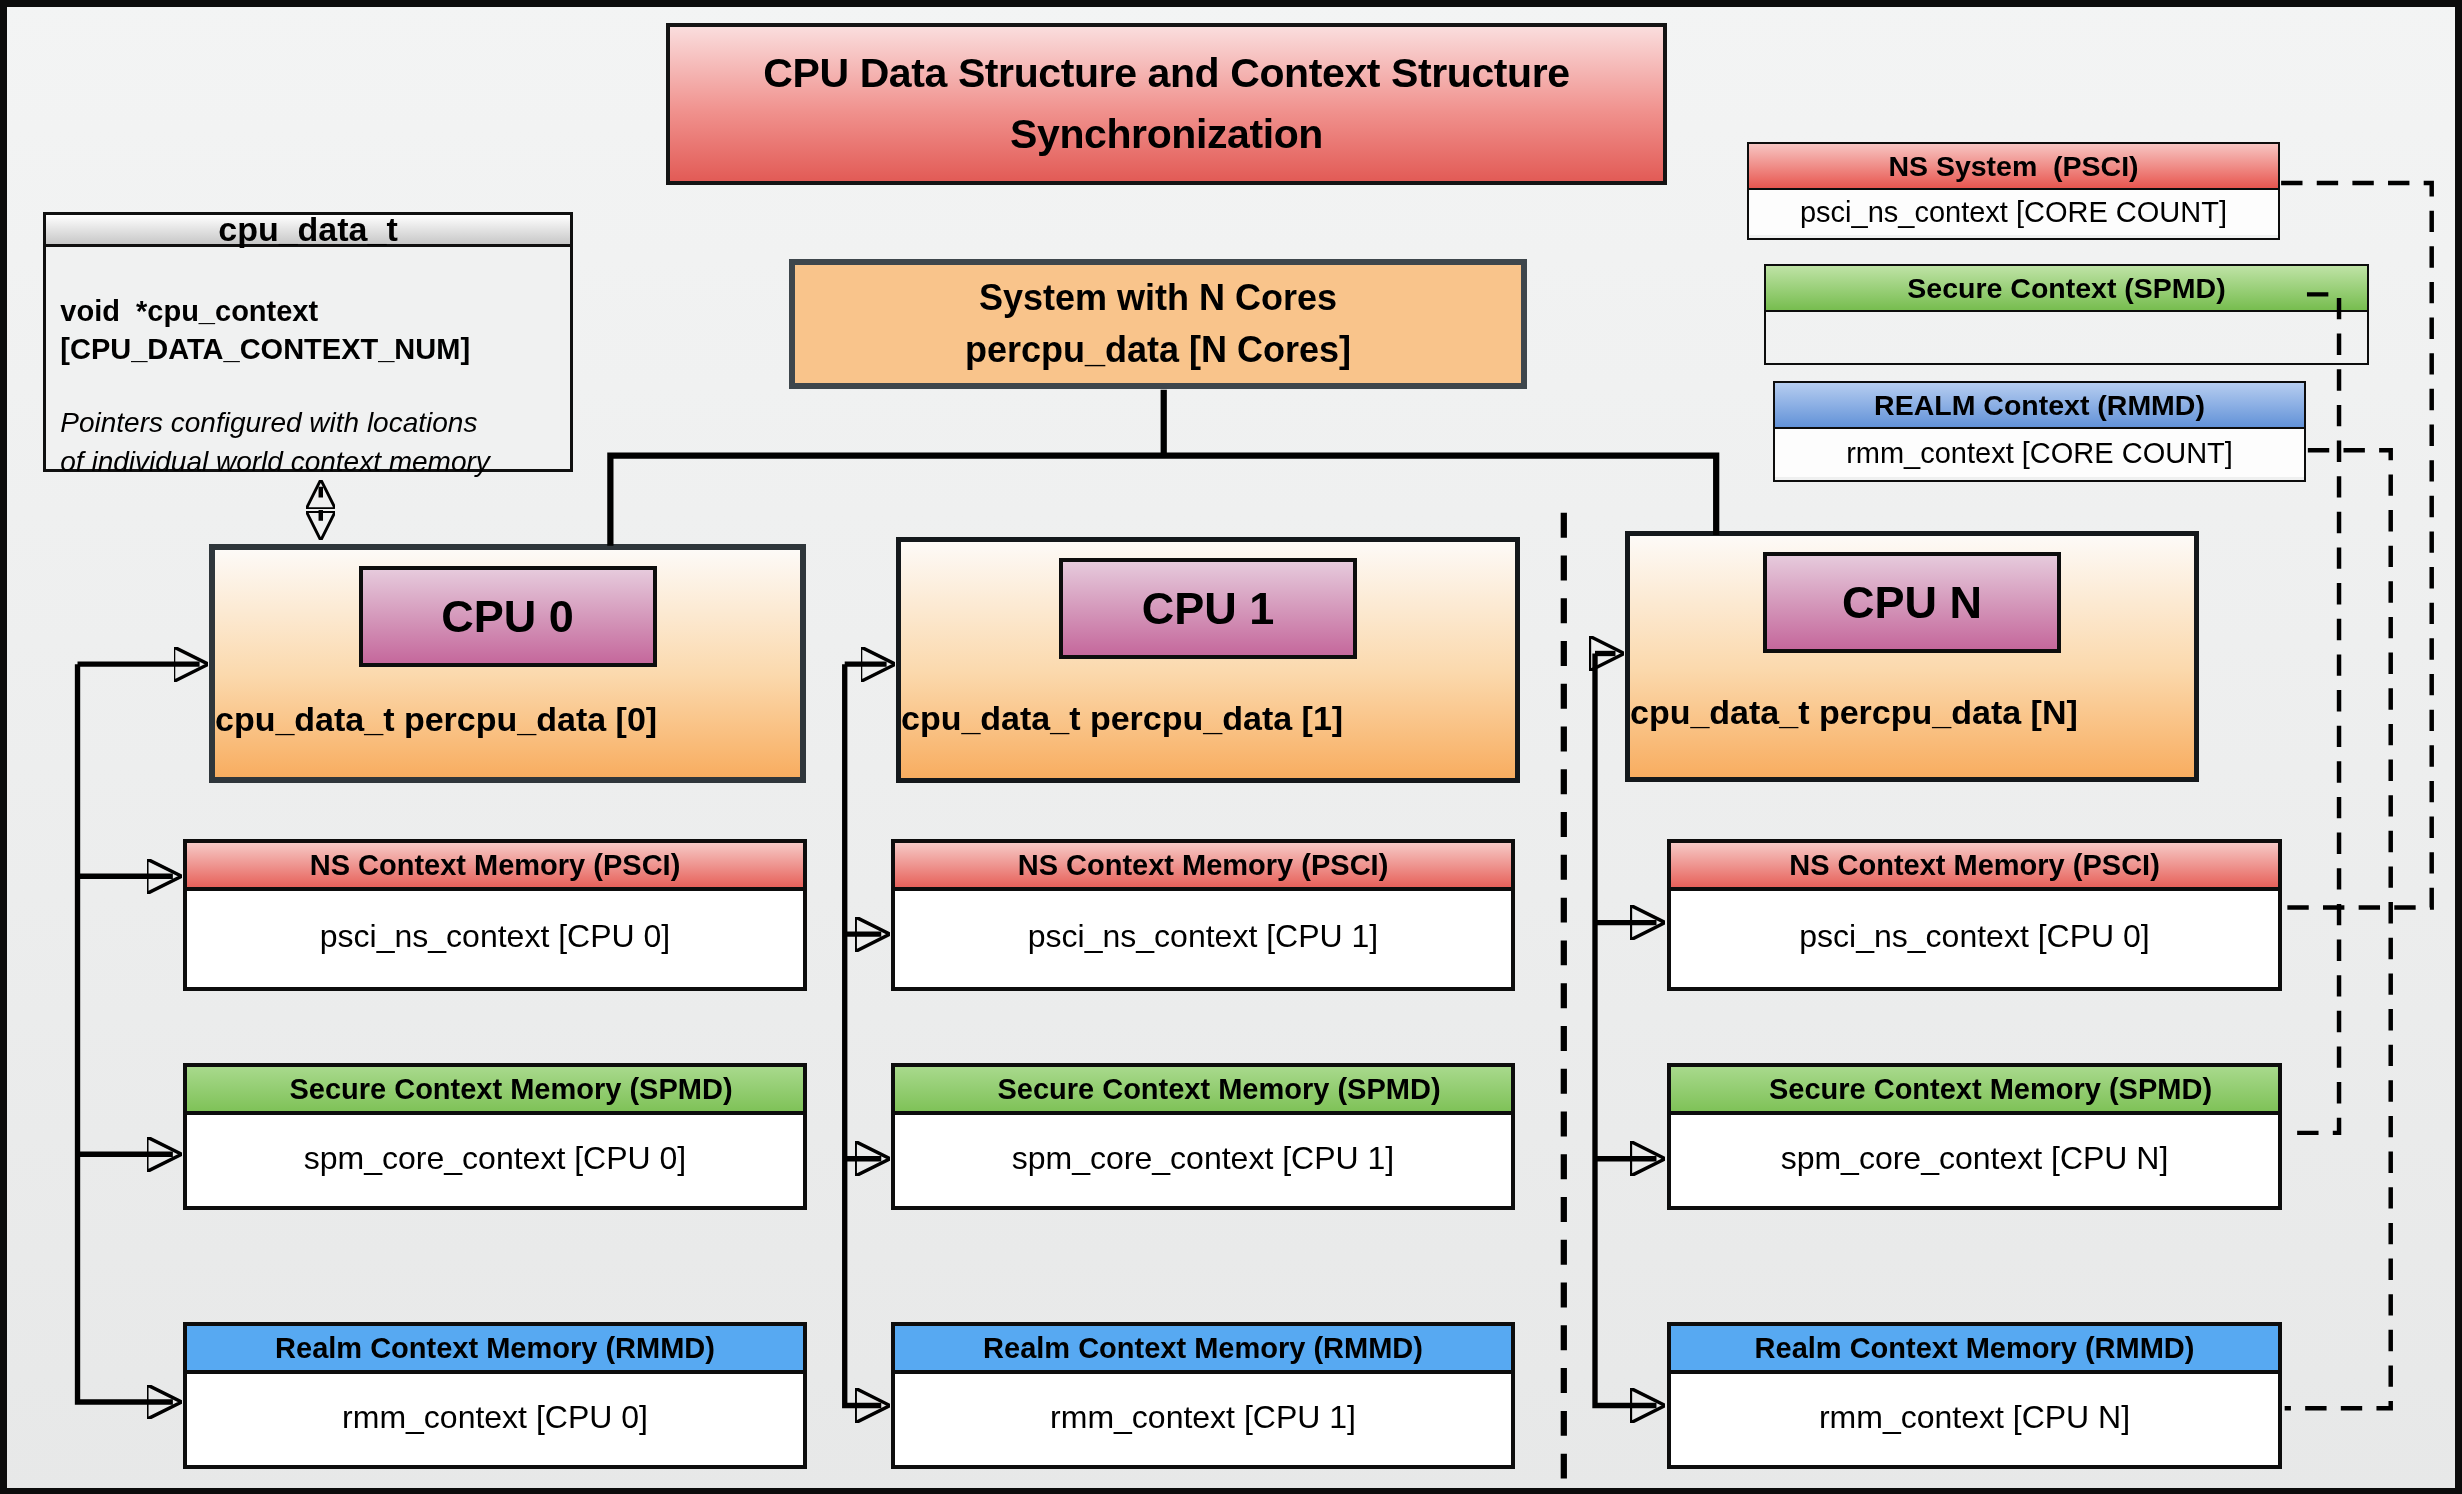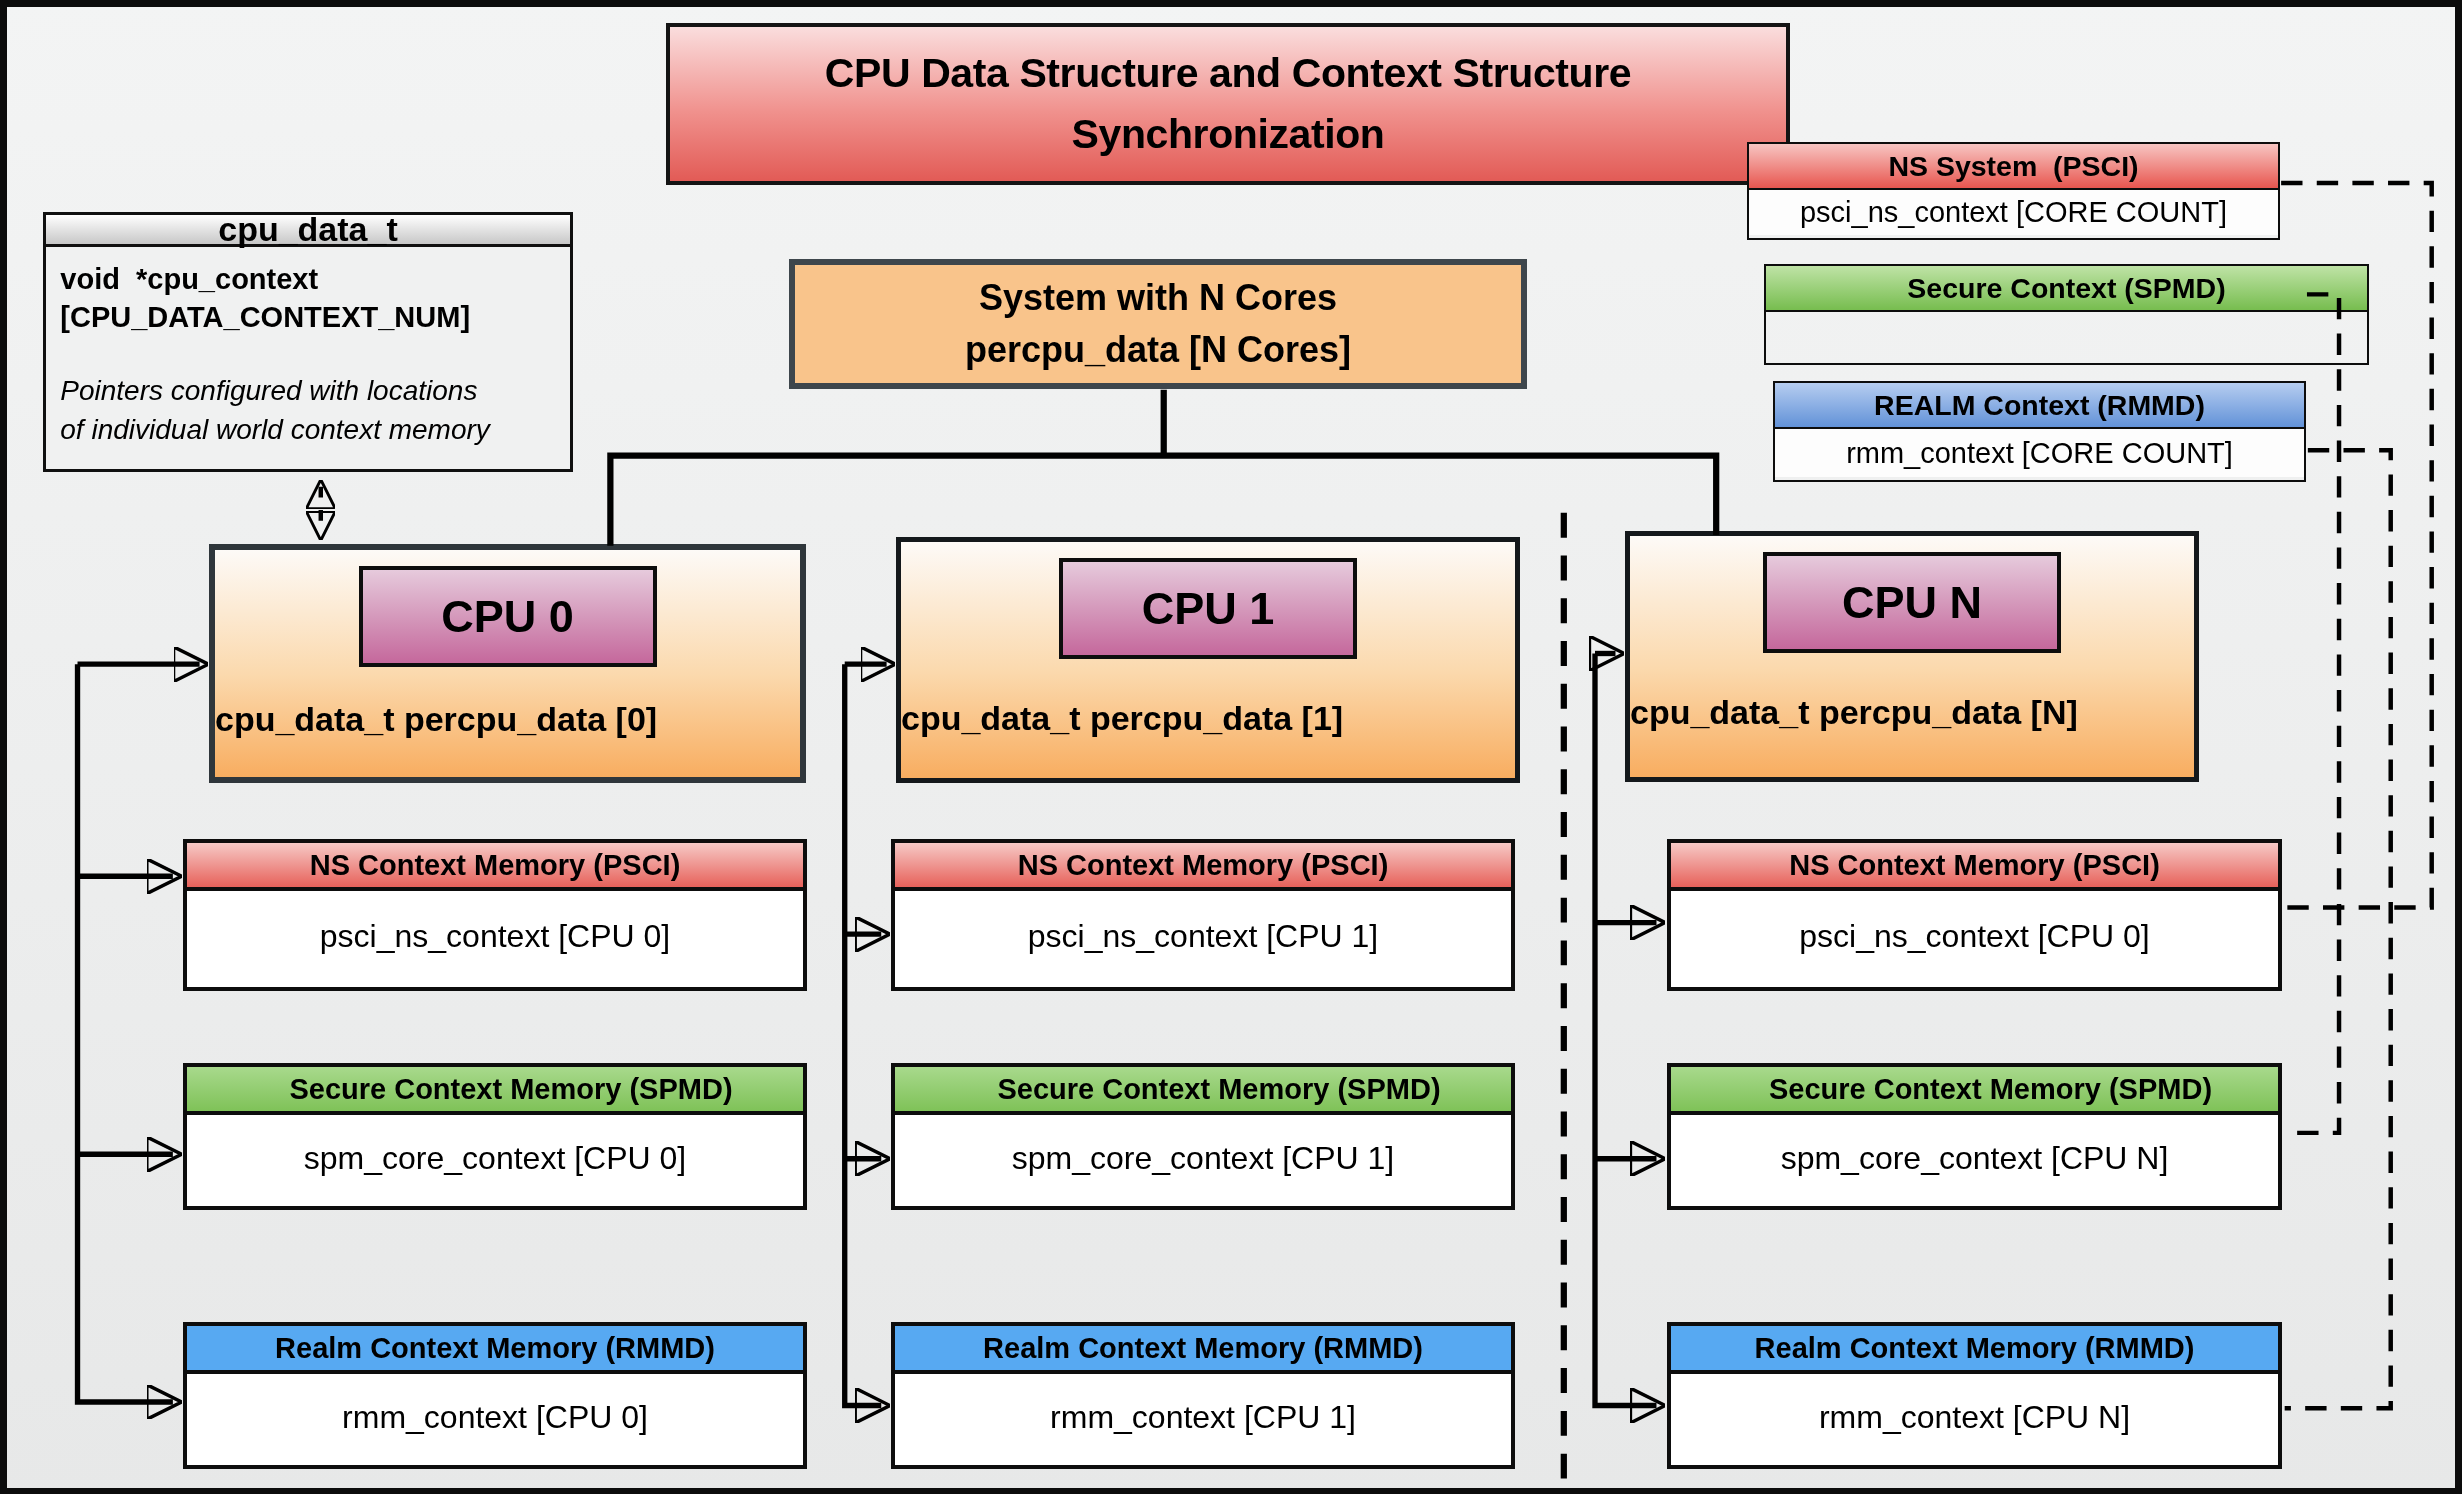--- a/index.html
+++ b/index.html
@@ -7,29 +7,29 @@
   .canvas{
     position:relative;width:2462px;height:1495px;overflow:hidden;
     background:linear-gradient(180deg,#f3f4f4 0%,#eceded 60%,#e7e8e8 100%);
     font-family:"Liberation Sans","DejaVu Sans",sans-serif;color:#000;
   }
   .frame{position:absolute;inset:0;border:7.1px solid #0c0c0c;pointer-events:none;z-index:50;}
   .abs{position:absolute;}
   .ctr{display:flex;align-items:center;justify-content:center;text-align:center;}
 
   
-  .title-box{left:666px;top:23px;width:1124px;height:162px;border:4.5px solid #141414;
+  .title-box{left:666px;top:23px;width:1001px;height:162px;border:4.5px solid #141414;
     background:linear-gradient(180deg,#fadddd 0%,#f0918d 55%,#e25b56 100%);
     font-weight:bold;font-size:41px;line-height:1.5;letter-spacing:-0.4px;}
 
   
   .struct-box{left:43px;top:212px;width:530px;height:260px;border:3.6px solid #101010;background:#f0f1f1;}
   .struct-head{height:32px;background:linear-gradient(180deg,#ffffff 0%,#c7c7c7 100%);
     border-bottom:3.6px solid #101010;font-weight:bold;font-size:34px;text-align:right;}
-  .struct-body{padding:14.3px 14.3px 0 14.3px;}
+  .struct-body{padding:14.3px 14.3px 0 14.3px;margin-top:32px;}
   .struct-field{font-weight:bold;font-size:29px;line-height:1.3;white-space:pre-wrap;}
   .struct-note{margin-top:34px;font-style:italic;font-size:28px;line-height:1.4;}
 
   
   .system-box{left:789px;top:259px;width:738px;height:130px;border:6.2px solid #3e464c;
     background:#f9c48b;font-weight:bold;font-size:36px;line-height:1.45;justify-content:center;}
 
   
   .legend{border:2.7px solid #0d0d0d;}
   .legend .hd{height:46px;border-bottom:2.7px solid #0d0d0d;font-weight:bold;font-size:28.5px;white-space:pre-wrap;}

